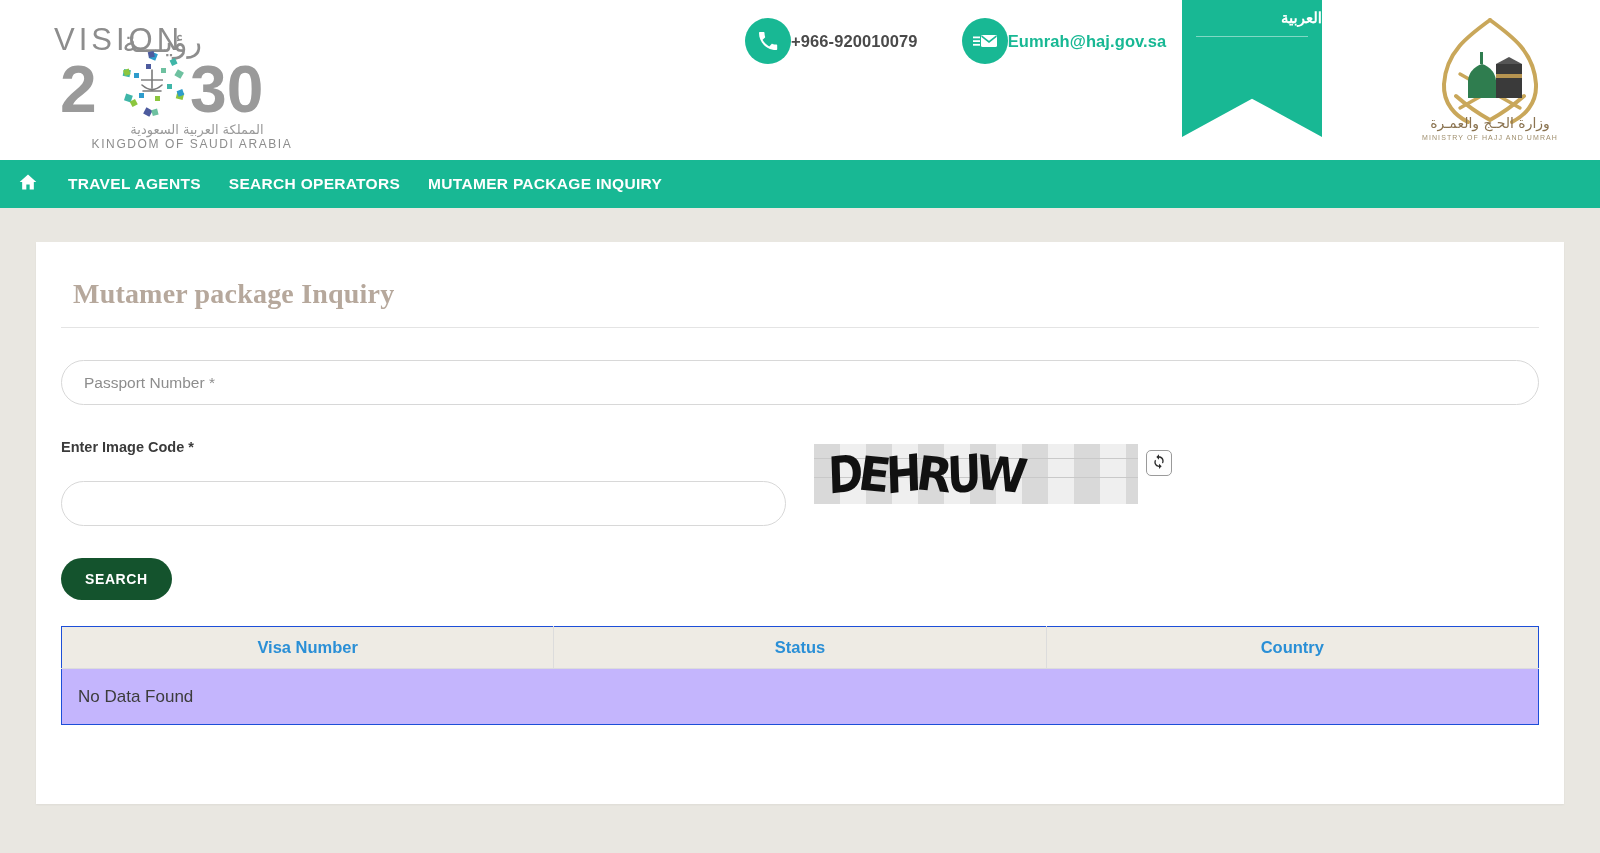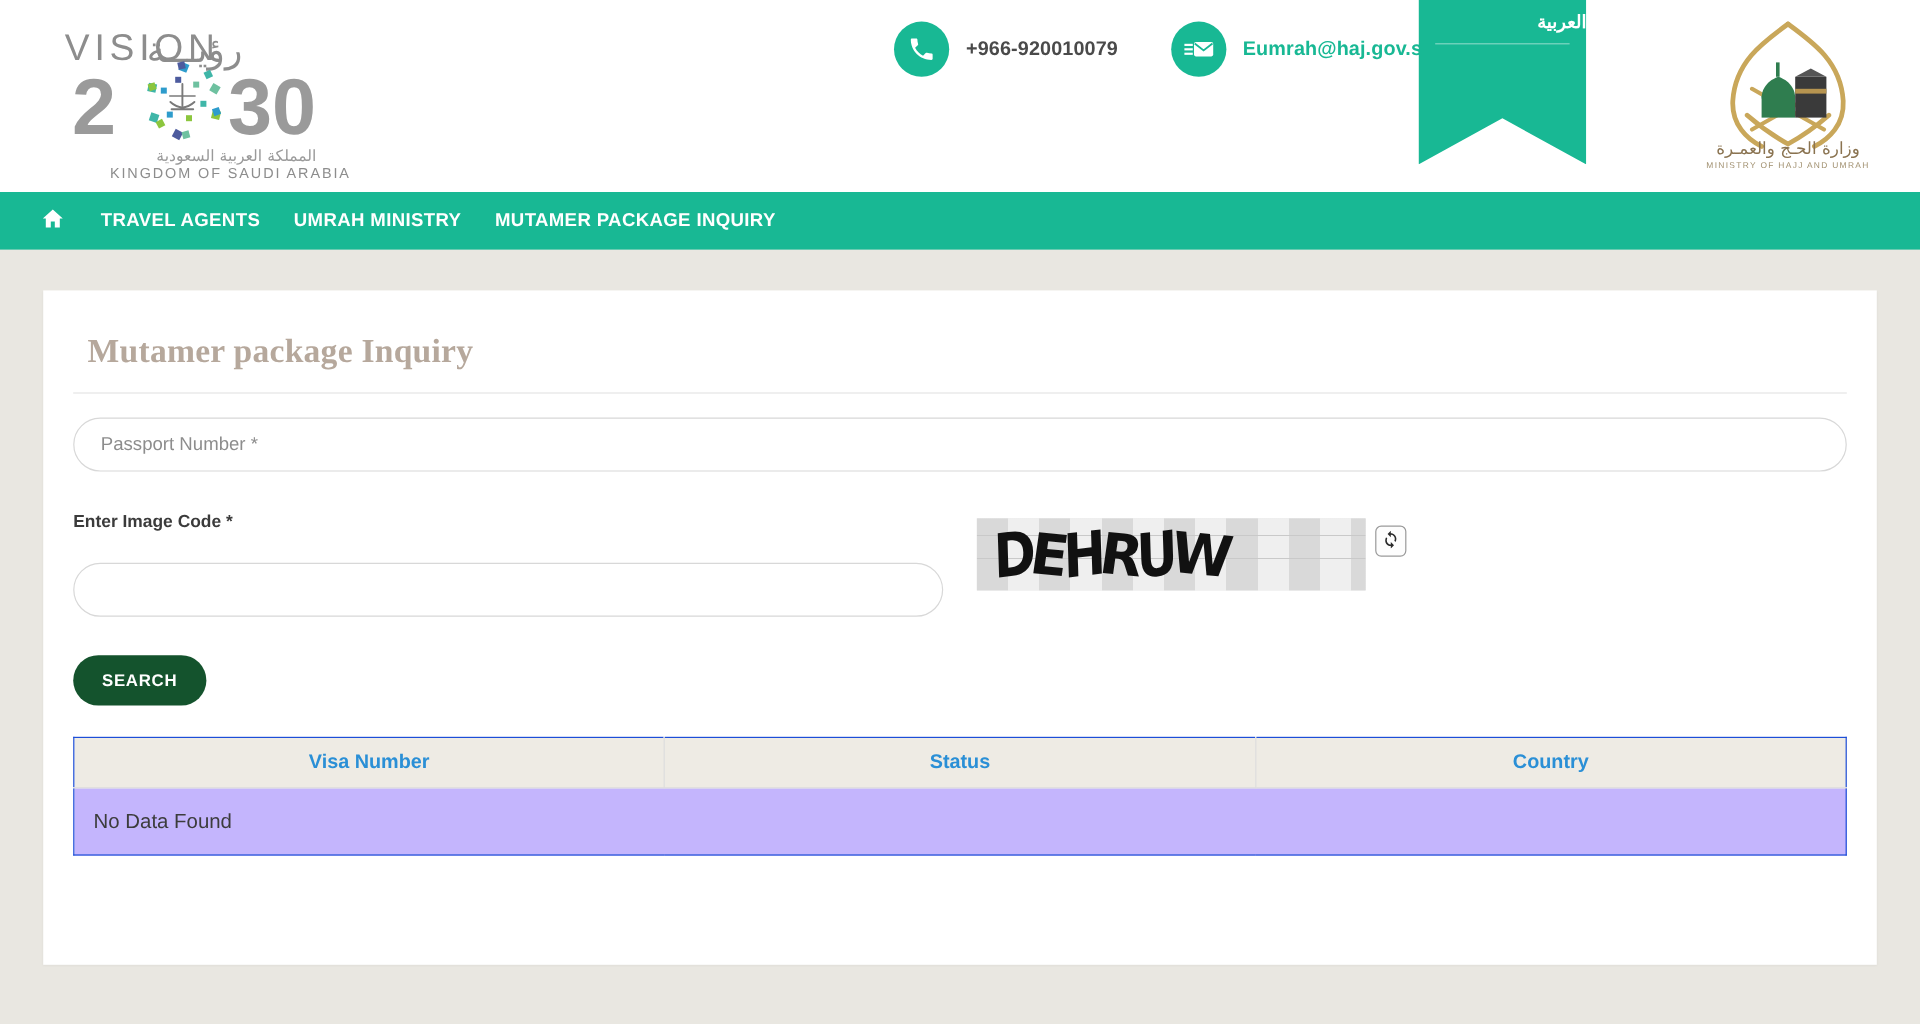--- a/index.html
+++ b/index.html
@@ -23,21 +23,21 @@
     width: 300px; height: 140px; text-decoration: underline;
   }
 
   .contact-block {
     position: absolute;
     left: 745px; top: 18px;
     display: flex;
     align-items: center;
     gap: 44px;
   }
-  .contact-item { display: flex; align-items: center; gap: 14px; }
+  .contact-item { display: flex; align-items: center; }
   .contact-circle {
     width: 46px; height: 46px; border-radius: 50%;
     background: #18b894;
     display: flex; align-items: center; justify-content: center;
     flex: 0 0 auto;
   }
   .contact-text { font-size: 16.5px; font-weight: bold; letter-spacing: .1px; }
   .phone-text { color: #4a4a4a; }
   .email-text { color: #18b894; }
 
@@ -70,21 +70,21 @@
     left: 1410px; top: 12px;
     width: 160px; height: 138px;
   }
 
   
   .navbar {
     height: 48px;
     background: #18b894;
     display: flex;
     align-items: center;
-    padding-left: 30px;
+    padding-left: 14px;
     gap: 0;
   }
   .nav-home {
     padding: 0 16px 0 4px;
     display: flex; align-items: center;
     cursor: pointer;
   }
   .nav-item {
     color: #ffffff;
     font-size: 15.5px;
@@ -114,21 +114,21 @@
     letter-spacing: .2px;
   }
   .title-rule {
     margin: 17px 0 0 0;
     height: 1px; background: #e4e4e4;
   }
 
   .form-row {
     display: flex;
     gap: 24px;
-    margin-top: 20px;
+    margin-top: 32px;
     justify-content: flex-end;
   }
   .field-col { flex: 1 1 0; position: relative; }
 
   .text-input {
     width: 100%;
     height: 45px;
     border: 1px solid #d8d8d8;
     border-radius: 24px;
     padding: 0 22px;
@@ -347,21 +347,21 @@
 
 <div class="navbar">
   <div class="nav-home">
     <span>
       <svg width="20" height="20" viewBox="0 0 24 24" fill="#ffffff" aria-hidden="true">
         <path d="M12 3 L2 12 h3 v9 h5 v-6 h4 v6 h5 v-9 h3 z"></path>
       </svg>
     </span>
   </div>
   <div class="nav-item">TRAVEL AGENTS</div>
-  <div class="nav-item">UMRAH MINISTRY</div>
+  <div class="nav-item">SEARCH OPERATORS</div>
   <div class="nav-item">MUTAMER PACKAGE INQUIRY</div>
 </div>
 
 <div class="page-wrap">
   <div class="card">
 
     <div class="card-title">Mutamer package Inquiry</div>
     <div class="title-rule"></div>
 
     

